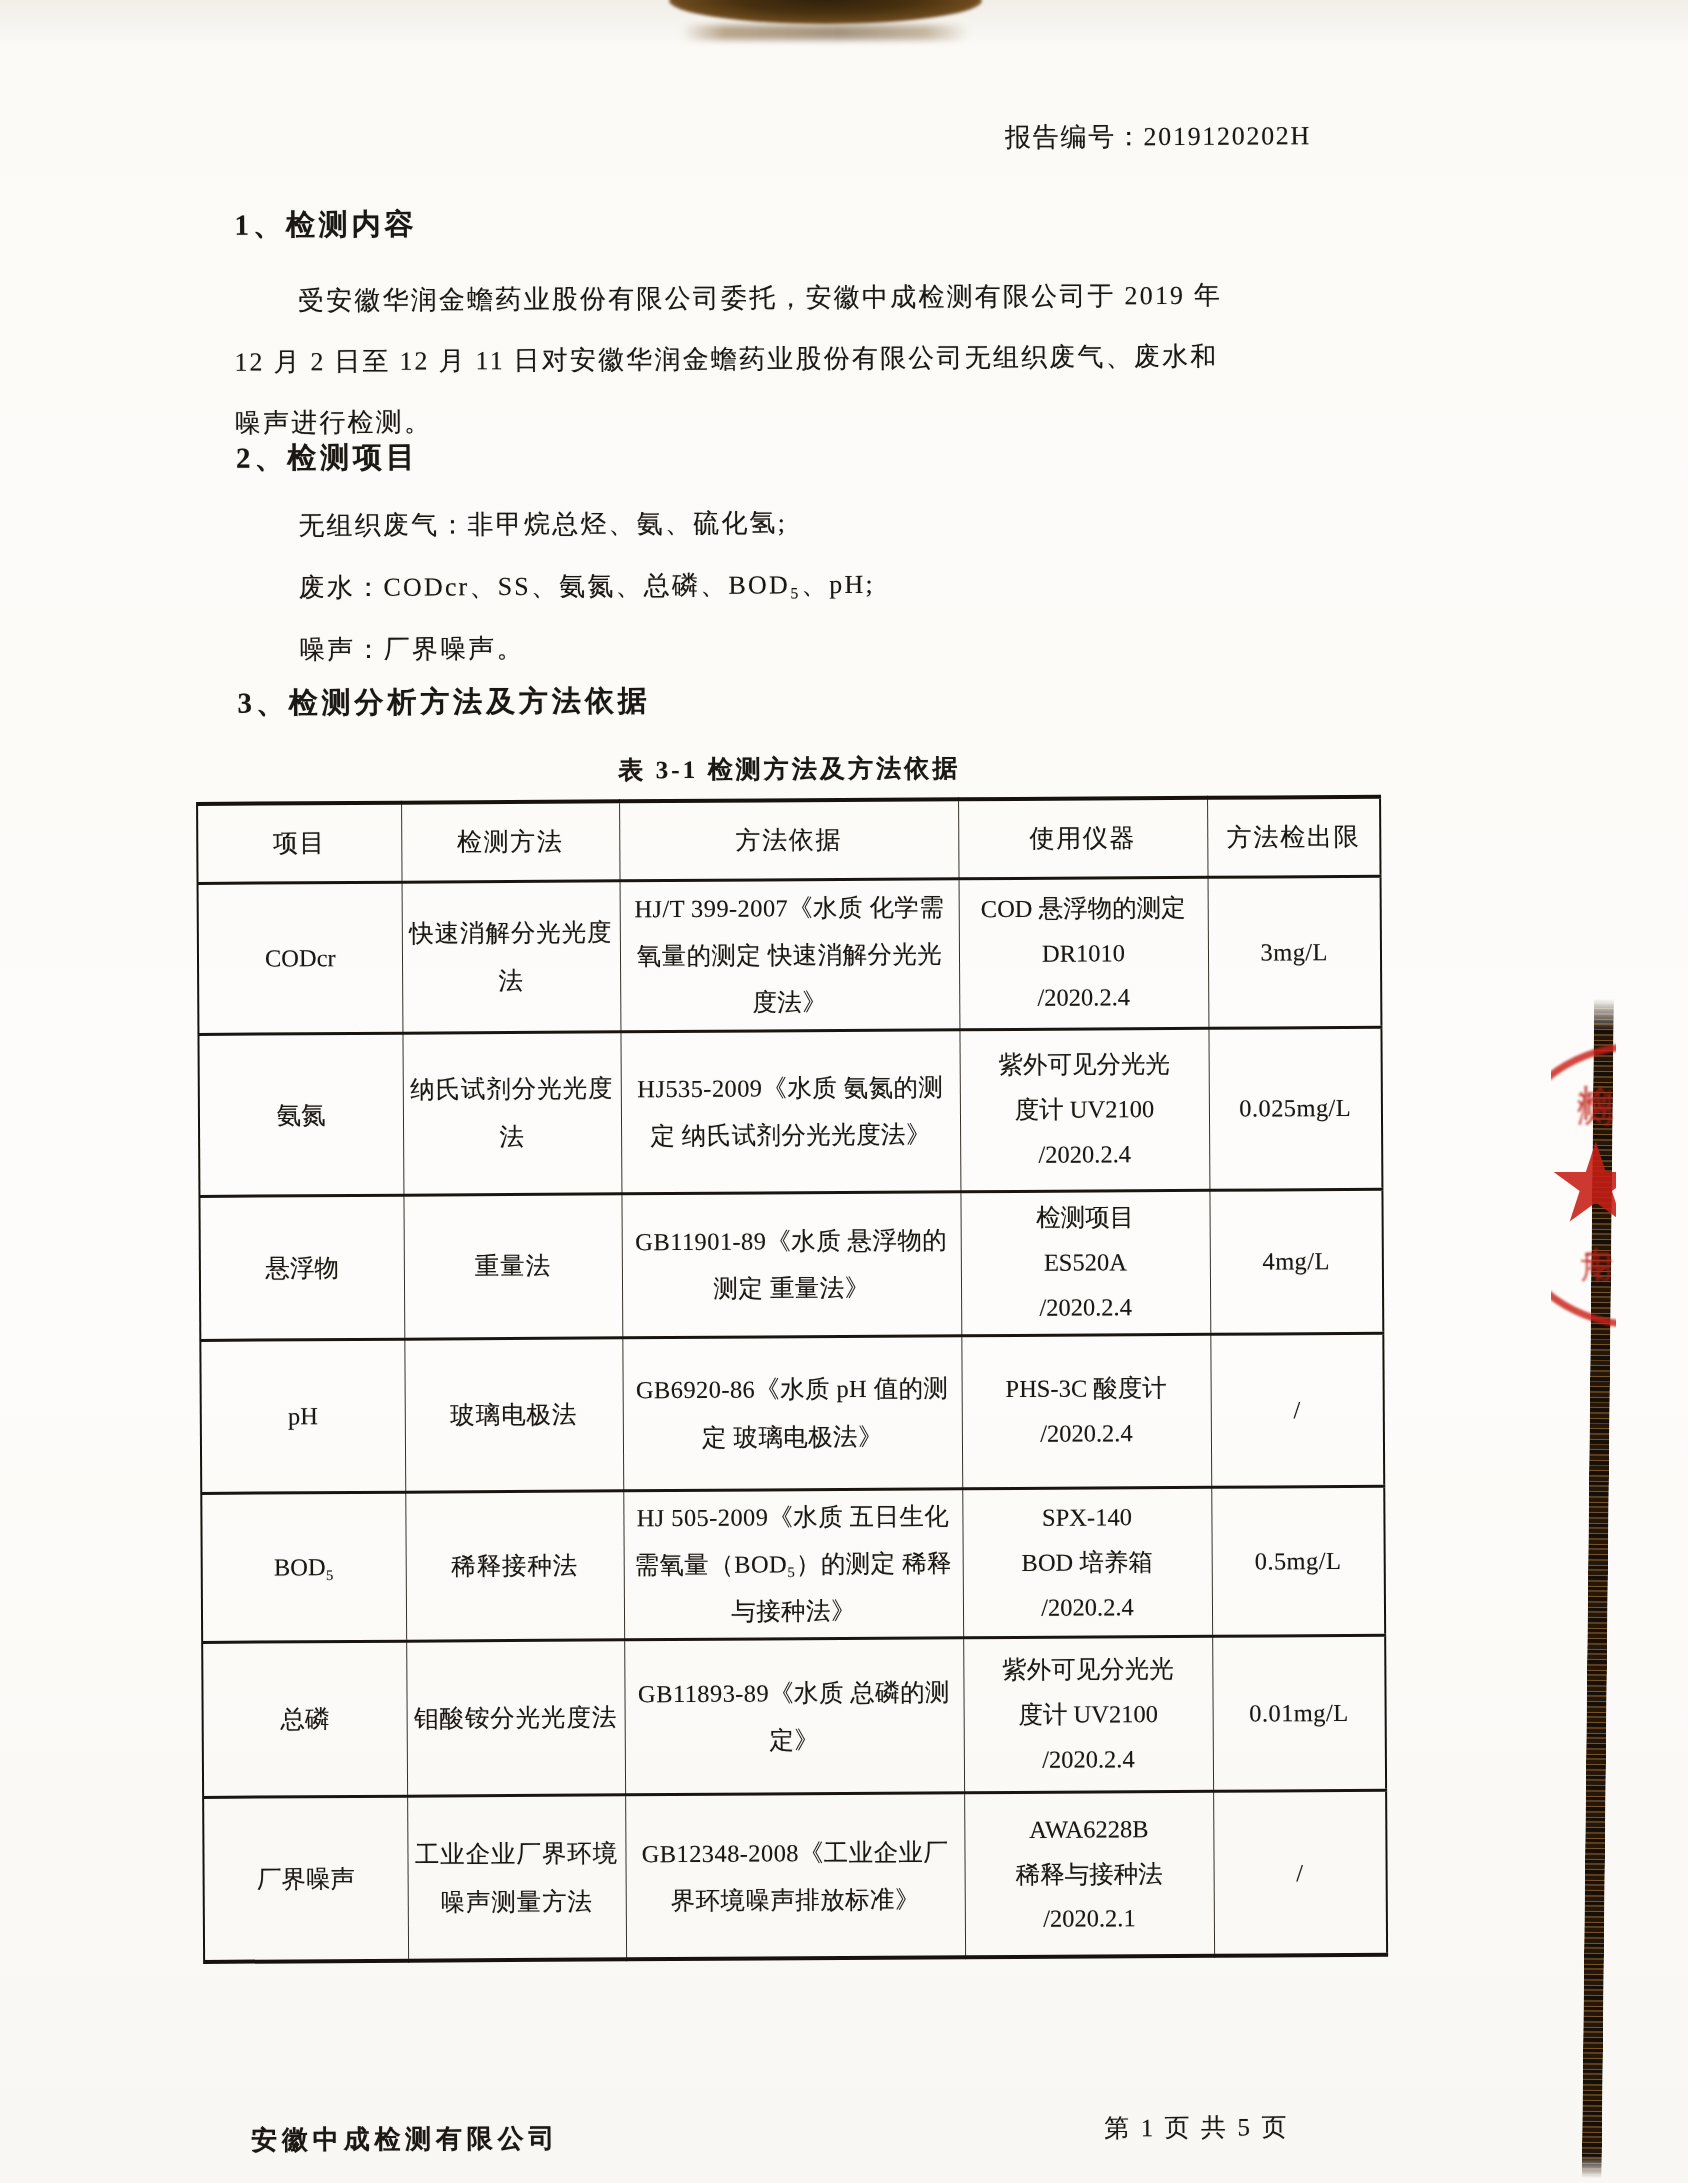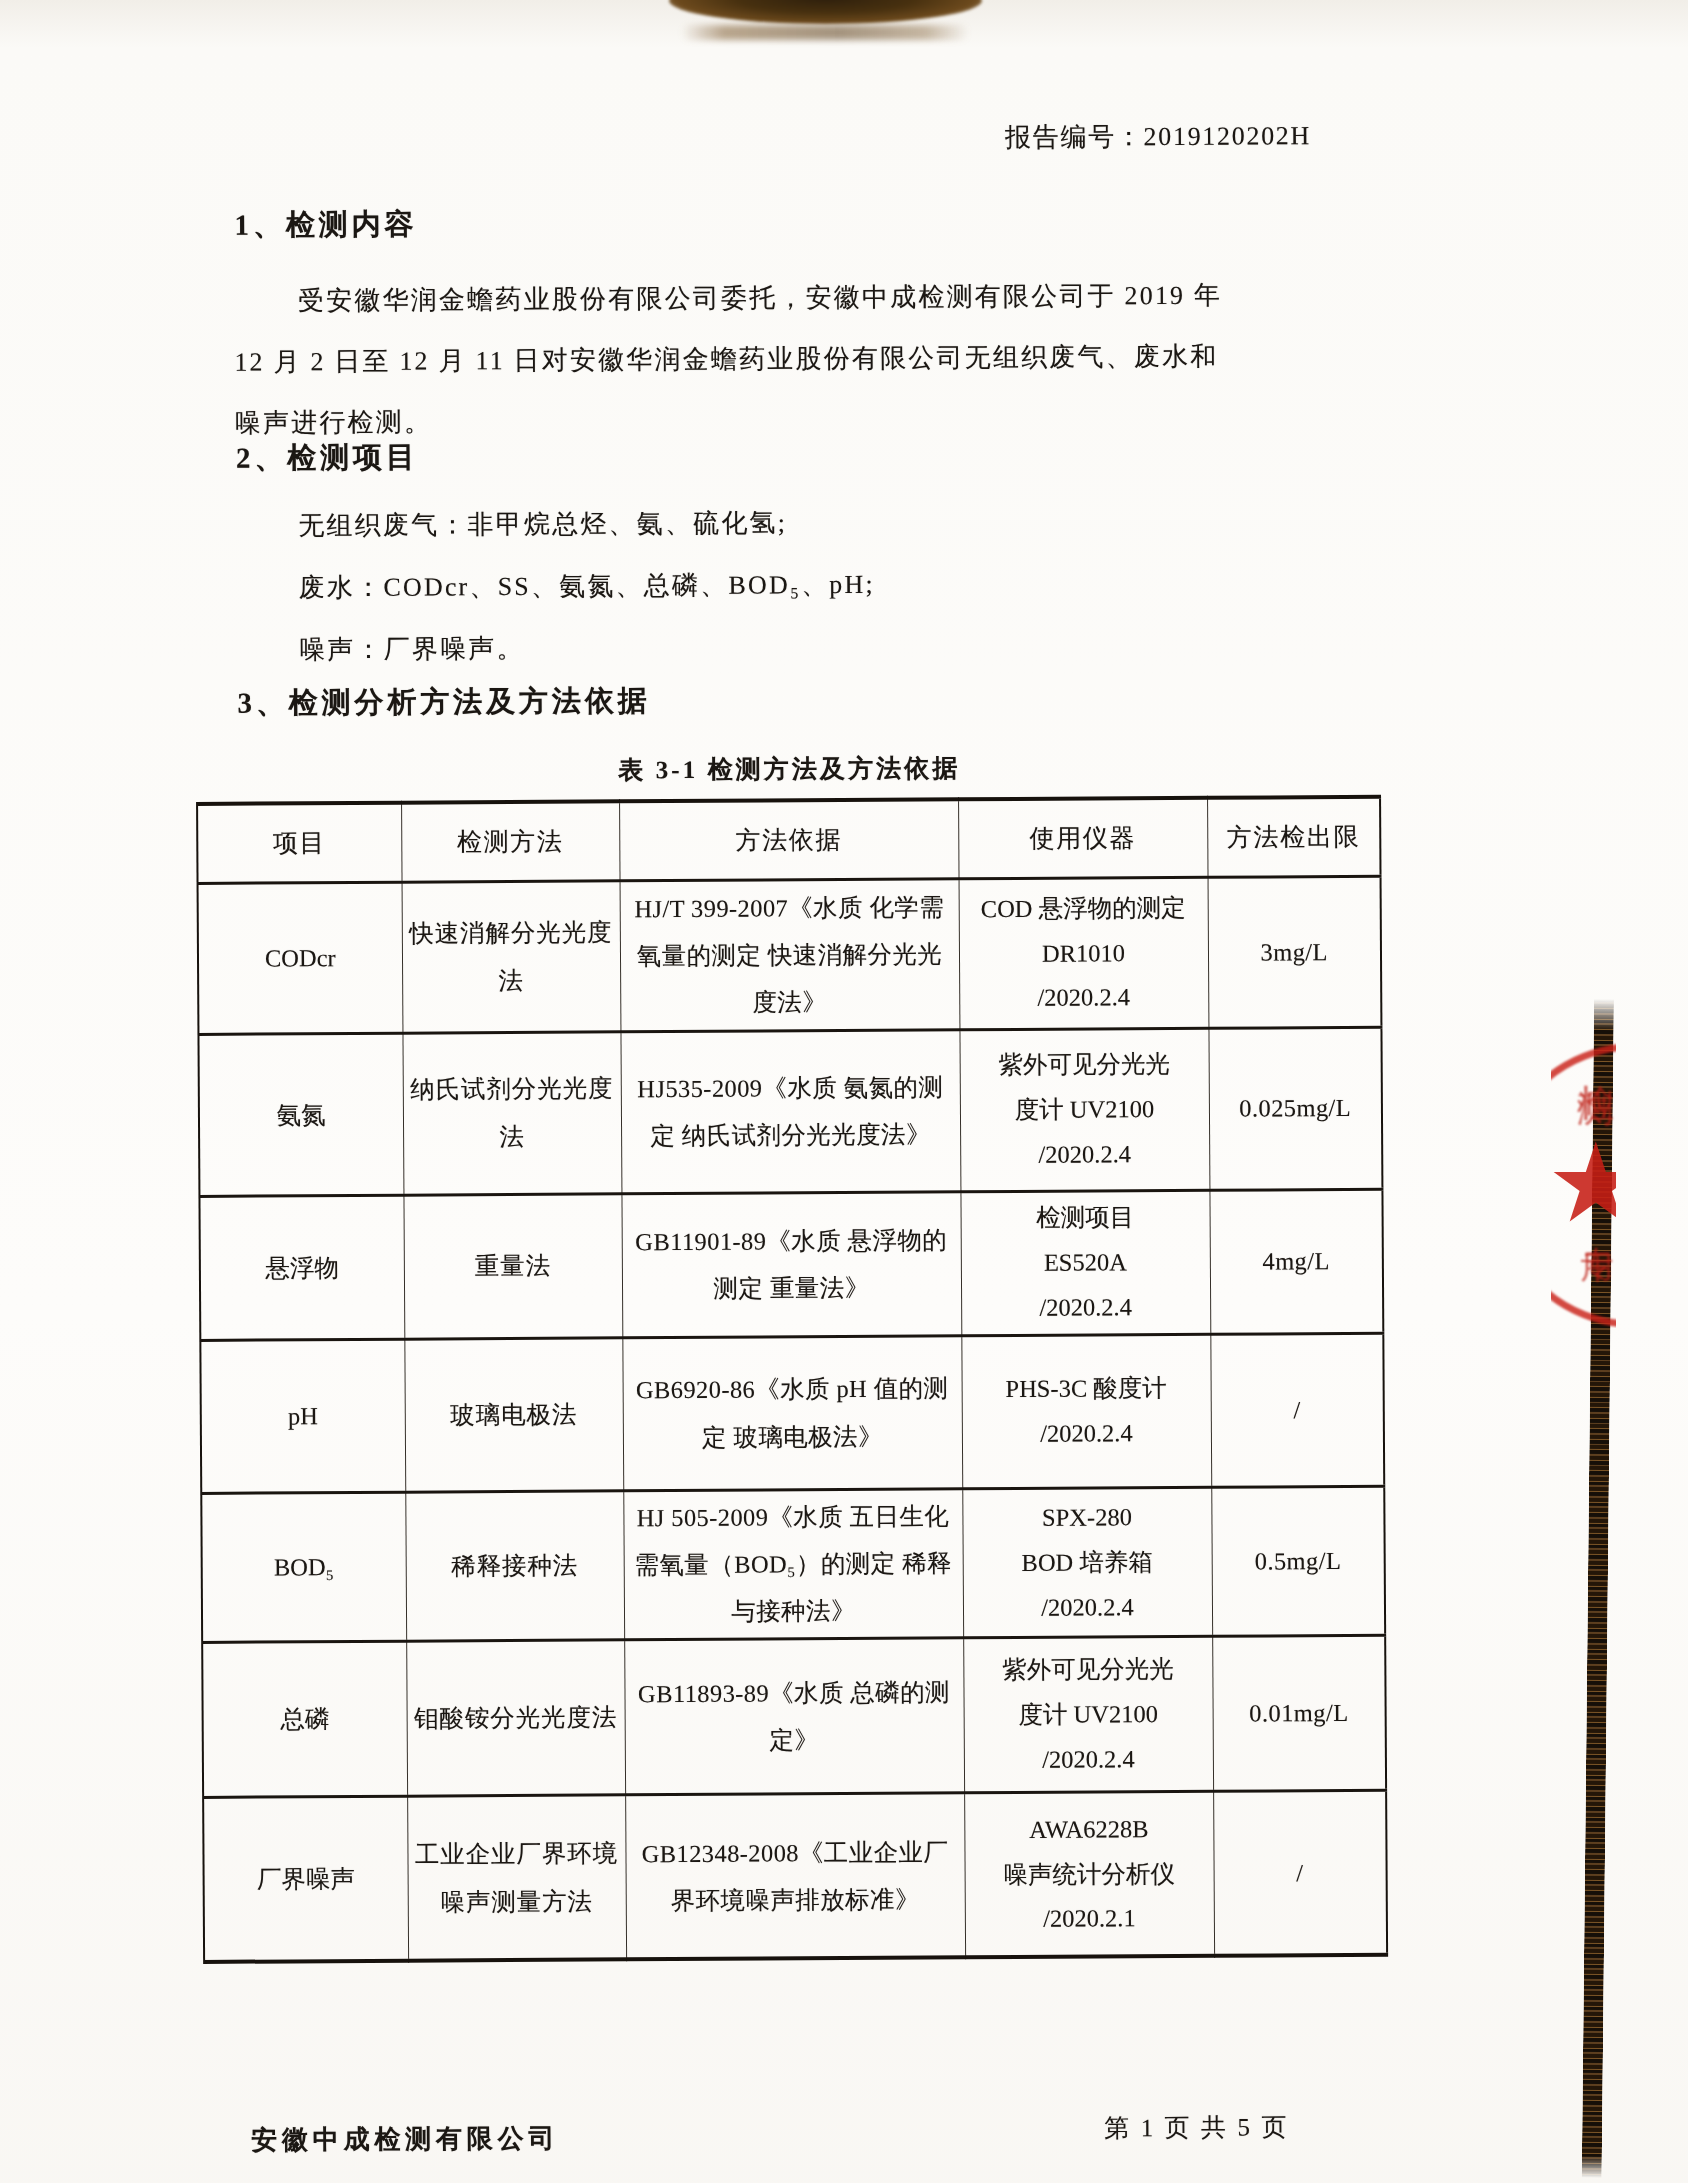--- a/index.html
+++ b/index.html
@@ -238,21 +238,21 @@
         </div>
           </td>
         <td class="limit">/</td>
       </tr>
       <tr class="r4">
         <td>BOD₅</td>
         <td class="method">稀释接种法</td>
         <td class="basis">HJ 505-2009《水质 五日生化需氧量（BOD₅）的测定 稀释与接种法》</td>
         <td>
             <div class="inst-wrap">
-          <div class="rm-if-empty">SPX-280</div>
+          <div class="rm-if-empty">SPX-140</div>
           <div class="rm-if-empty">BOD 培养箱</div>
           <div class="rm-if-empty">/2020.2.4</div>
         </div>
           </td>
         <td class="limit">0.5mg/L</td>
       </tr>
       <tr class="r5">
         <td>总磷</td>
         <td class="method">钼酸铵分光光度法</td>
         <td class="basis">GB11893-89《水质 总磷的测定》</td>
@@ -265,21 +265,21 @@
           </td>
         <td class="limit">0.01mg/L</td>
       </tr>
       <tr class="r6">
         <td>厂界噪声</td>
         <td class="method">工业企业厂界环境噪声测量方法</td>
         <td class="basis">GB12348-2008《工业企业厂界环境噪声排放标准》</td>
         <td>
             <div class="inst-wrap">
           <div class="rm-if-empty">AWA6228B</div>
-          <div class="rm-if-empty">噪声统计分析仪</div>
+          <div class="rm-if-empty">稀释与接种法</div>
           <div class="rm-if-empty">/2020.2.1</div>
         </div>
           </td>
         <td class="limit">/</td>
       </tr>
     </tbody>
   </table>
 
   <div class="footer-company softink">安徽中成检测有限公司</div>
   <div class="footer-page softink">第 1 页 共 5 页</div>

